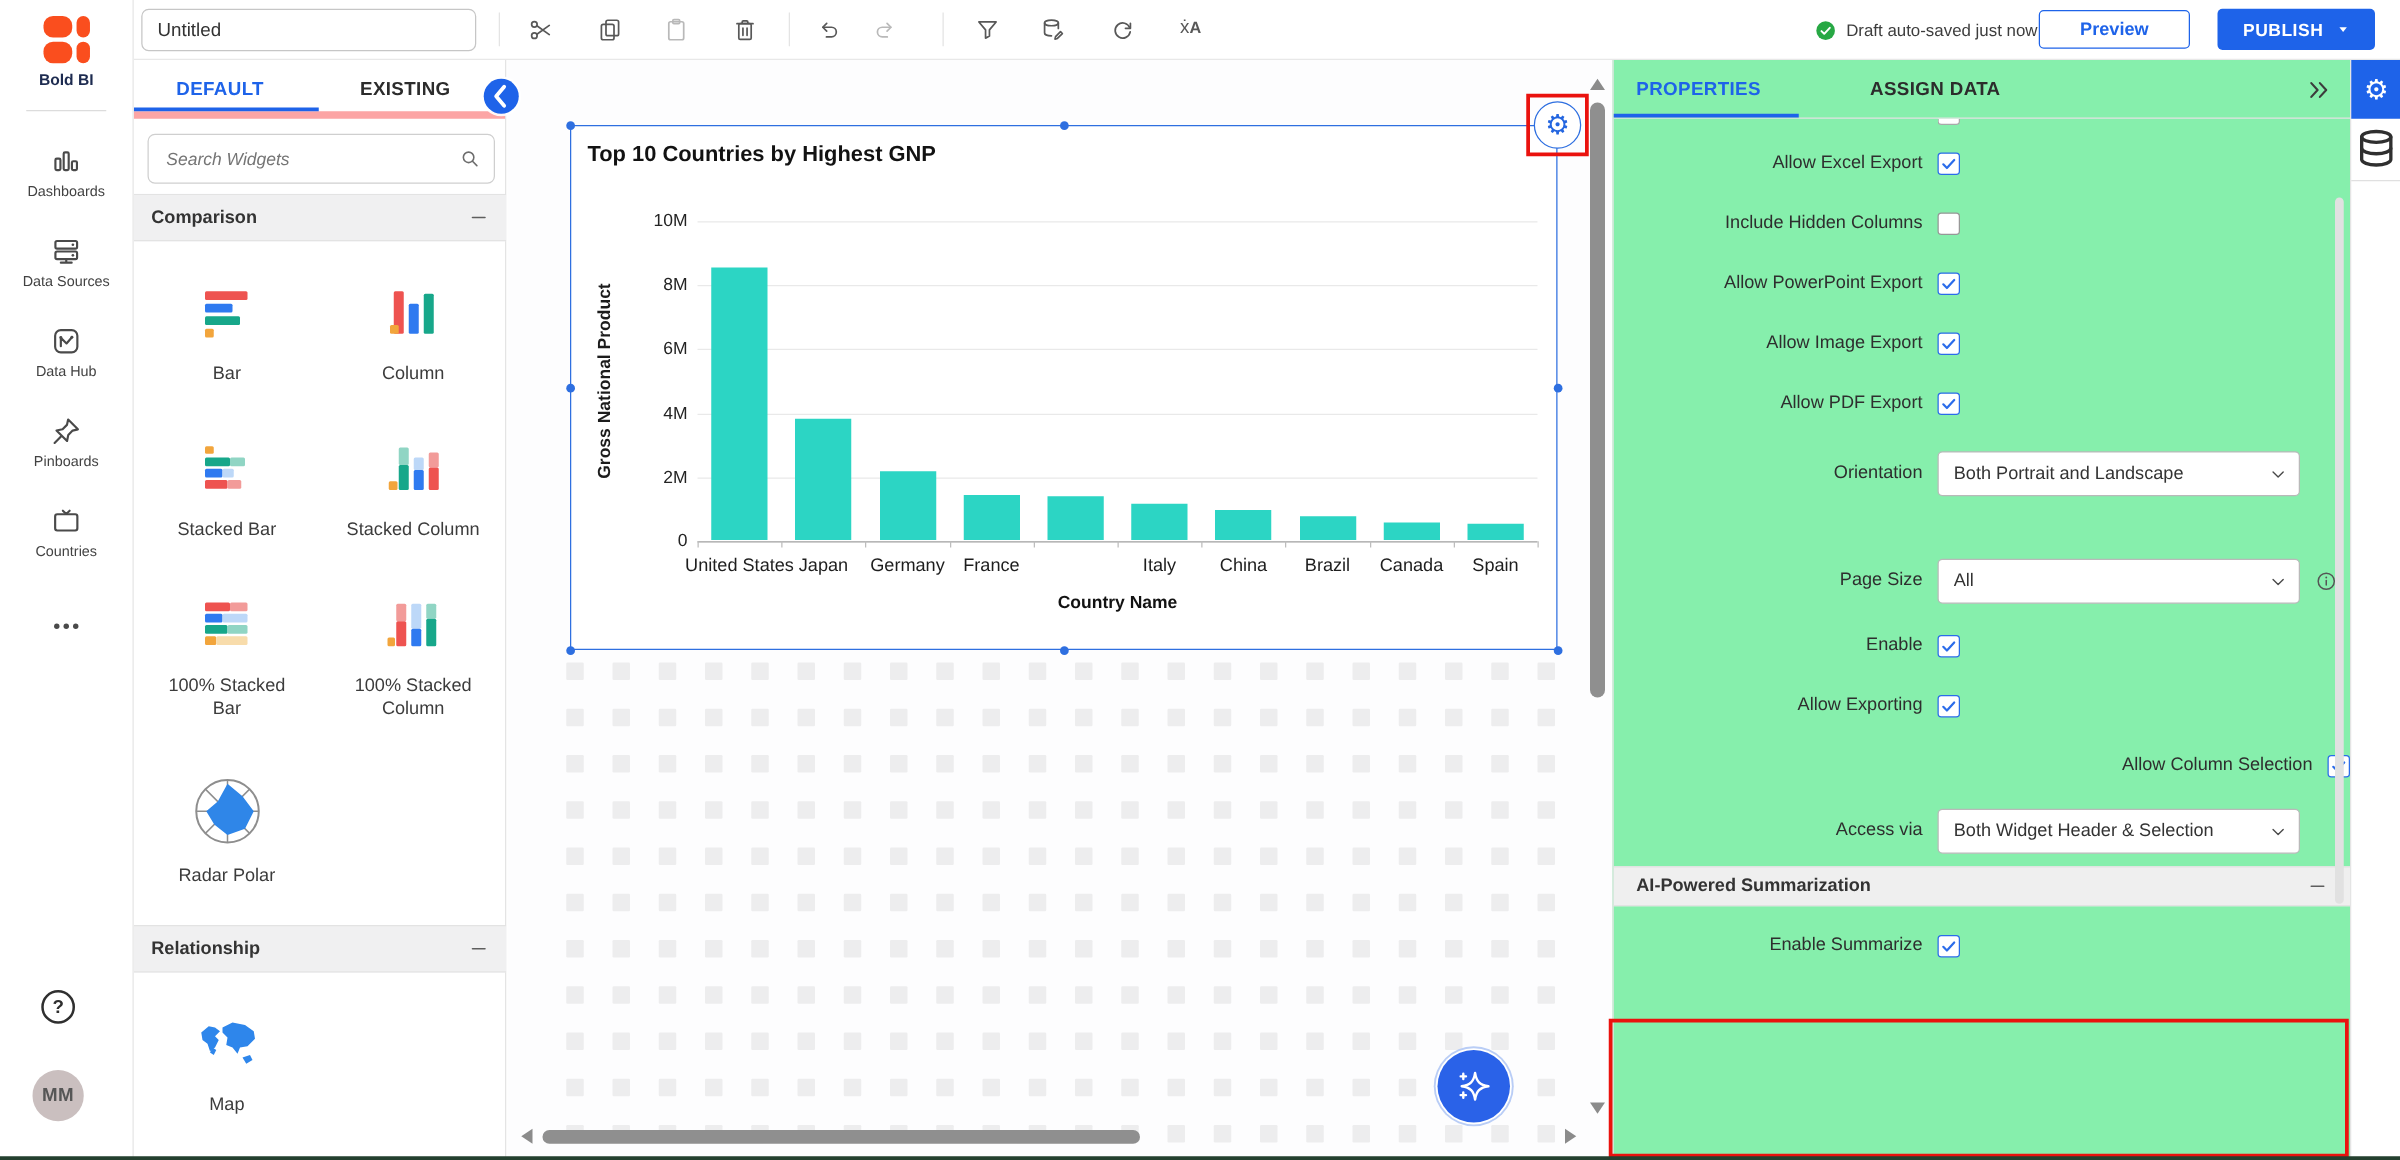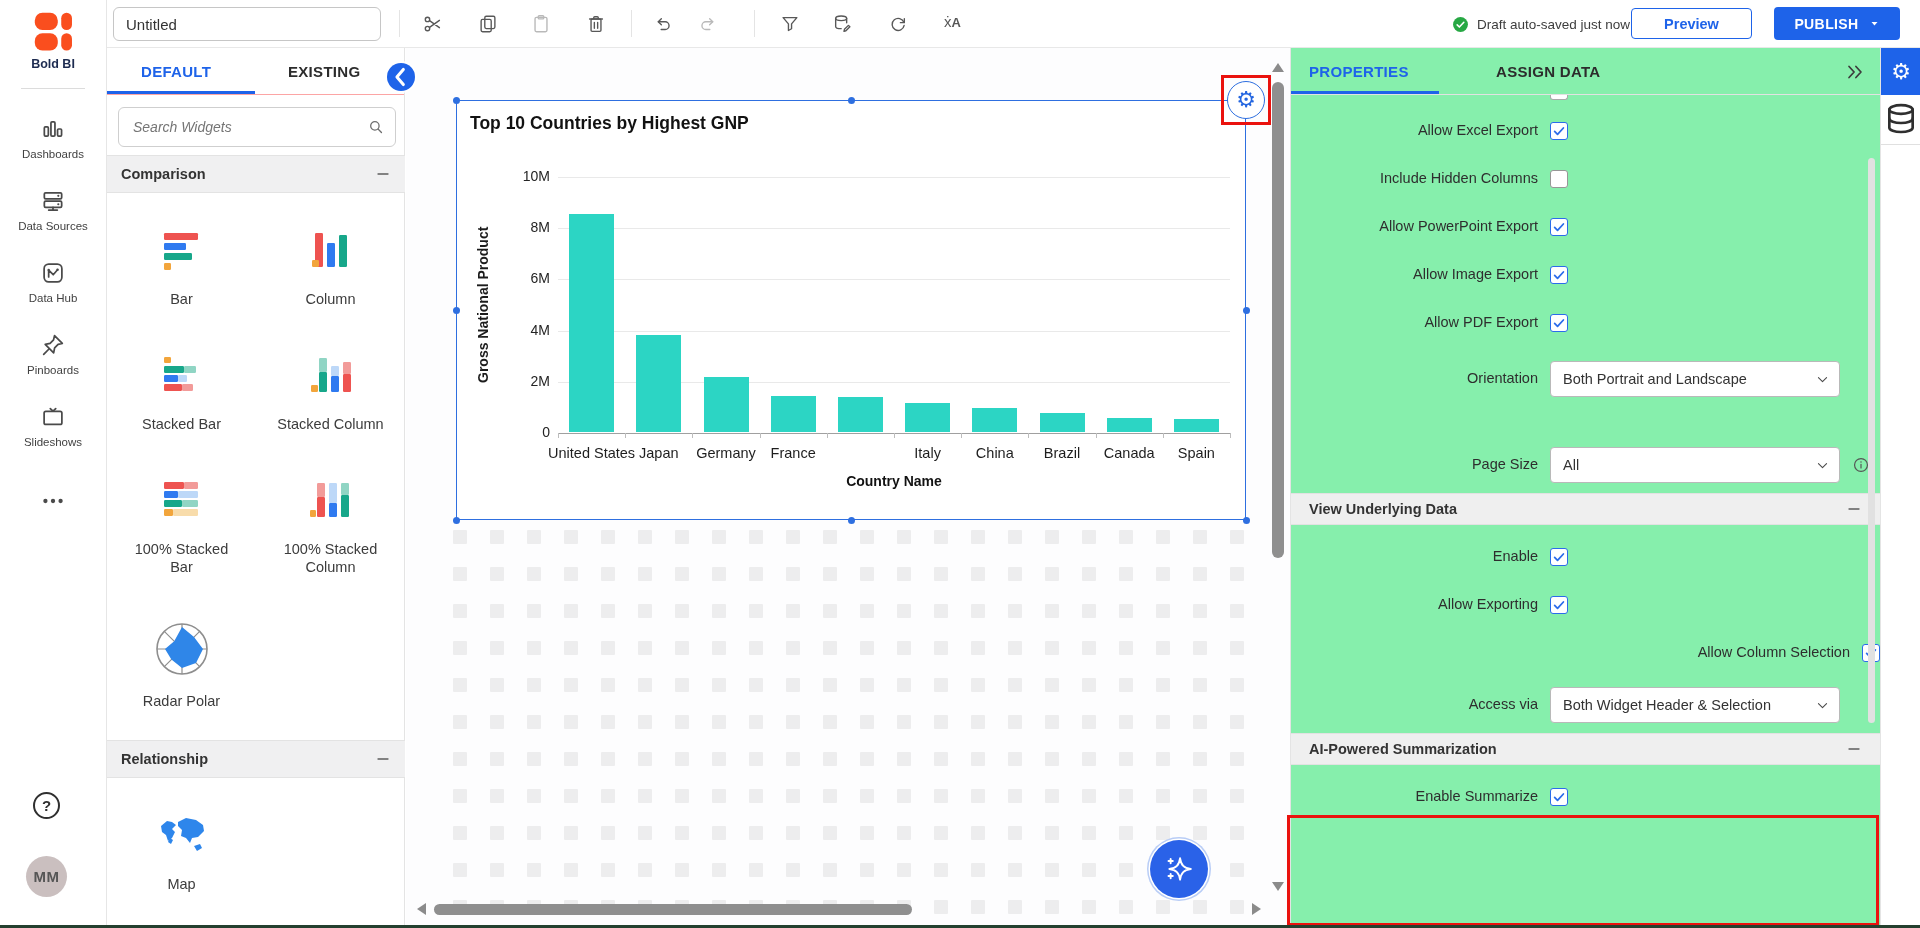--- a/index.html
+++ b/index.html
@@ -33,21 +33,21 @@
   .tbtn.dim{color:#b9b9b9}
   .saved{position:absolute;right:290px;top:0;height:48px;display:flex;align-items:center;gap:8px;font-size:13.5px;color:#3d3d3d}
   .saved .sicon{width:17px;height:17px}
   .previewbtn{position:absolute;left:1524px;top:8px;width:121px;height:31px;border:1px solid #1E63E9;border-radius:4px;
     background:#fff;color:#1E63E9;font-size:14.5px;font-weight:600;display:flex;align-items:center;justify-content:center;cursor:pointer}
   .publishbtn{position:absolute;left:1667px;top:7px;width:126px;height:33px;border:none;border-radius:4px;background:#1E63E9;
     color:#fff;font-size:14px;font-weight:700;letter-spacing:.4px;display:flex;align-items:center;justify-content:center;gap:10px;cursor:pointer}
 
   
   .widgetpanel{position:absolute;left:107px;top:48px;width:298px;height:880px;background:#fff;border-right:1px solid #e4e4e4;z-index:20}
-  .tabsrow{position:relative;height:47px;border-bottom:1px solid #fca5a5}
+  .tabsrow{position:relative;height:47px;border-bottom:6px solid #fca5a5}
   .wtab{position:absolute;top:0;height:46px;display:flex;align-items:center;font-weight:700;font-size:15px;letter-spacing:.3px;color:#2c2c2c;cursor:pointer}
   .wtab.active{color:#1E63E9}
   .wtab-underline{position:absolute;left:0;bottom:0;width:148px;height:3px;background:#1E63E9}
   .collapsebtn{position:absolute;left:280px;top:15px;width:28px;height:28px;border-radius:50%;background:#1E63E9;color:#fff;
     display:flex;align-items:center;justify-content:center;cursor:pointer;z-index:5;box-shadow:0 0 0 2px rgba(255,255,255,.9)}
   .collapsebtn svg{width:14px;height:14px}
   .searchbox{position:absolute;left:11px;top:59px;width:278px;height:40px;border:1px solid #cfcfcf;border-radius:6px;background:#fff;
     display:flex;align-items:center;padding:0 10px 0 12px}
   .searchbox input{flex:1;border:none;outline:none;font-size:14px;font-style:italic;color:#444;font-family:inherit;background:transparent}
   .searchbox .search-ic{width:18px;height:18px;color:#6d6d6d}
@@ -187,21 +187,21 @@
           </span>
           <div class="navlabel">Pinboards</div>
         </div>
         <div class="navitem">
           <span class="nicon">
             <svg viewBox="0 0 24 24" fill="none" stroke="currentColor" stroke-width="1.6" stroke-linecap="round" stroke-linejoin="round" style="width:100%;height:100%">
               <rect x="3.8" y="6.8" width="16.4" height="12" rx="1.6"></rect>
               <path d="M9.5 4.2 l2.5 2.4 2.5-2.4"></path>
             </svg>
           </span>
-          <div class="navlabel">Slideshows</div>
+          <div class="navlabel">Countries</div>
         </div>
         <div class="navitem more">
           <span class="nicon">
             <svg viewBox="0 0 24 24" style="width:100%;height:100%">
               <circle cx="5" cy="12" r="2" fill="currentColor"></circle>
               <circle cx="12" cy="12" r="2" fill="currentColor"></circle>
               <circle cx="19" cy="12" r="2" fill="currentColor"></circle>
             </svg>
           </span>
         </div>
@@ -853,28 +853,20 @@
             </span>
           </div>
           <span class="inf">
             <svg viewBox="0 0 24 24" fill="none" stroke="currentColor" stroke-width="1.6" stroke-linecap="round" stroke-linejoin="round" style="width:100%;height:100%">
               <circle cx="12" cy="12" r="8.6"></circle>
               <path d="M12 11.2 v4.8"></path>
               <circle cx="12" cy="8" r="1" fill="currentColor" stroke="none"></circle>
             </svg>
           </span>
         </div>
-        <div class="psection" style="margin-bottom: 8px;">
-          <span>View Underlying Data</span>
-          <span class="minus">
-            <svg viewBox="0 0 24 24" fill="none" stroke="currentColor" stroke-width="1.9" stroke-linecap="round" stroke-linejoin="round" style="width:100%;height:100%">
-              <path d="M4.5 12 h15"></path>
-            </svg>
-          </span>
-        </div>
         <div class="prow" style="height: 48px;">
           <div class="plabel">Enable</div>
           <div class="cb checked">
             <svg viewBox="0 0 24 24" fill="none" stroke="#2b6cea" stroke-width="3" stroke-linecap="round" stroke-linejoin="round">
               <path d="M4.5 12.8 l5 5 L19.5 6.8"></path>
             </svg>
           </div>
         </div>
         <div class="prow" style="height: 48px;">
           <div class="plabel">Allow Exporting</div>

